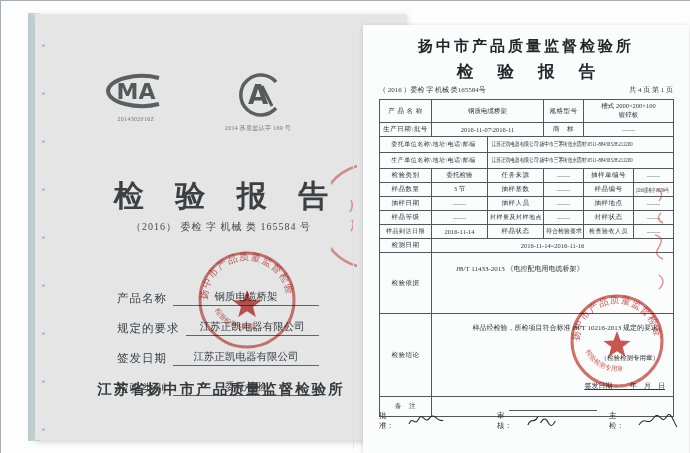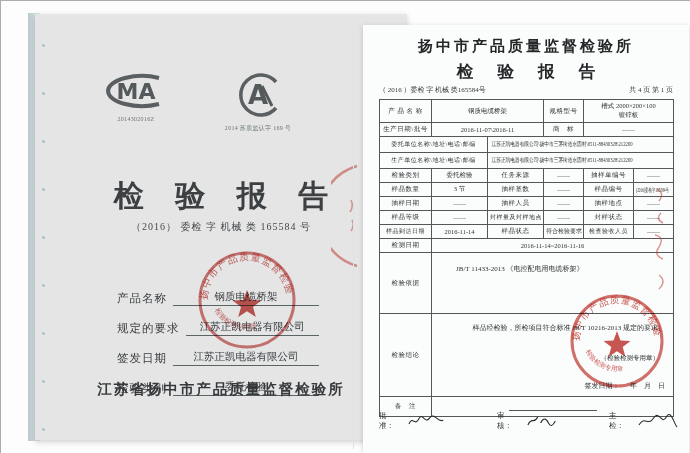--- a/index.html
+++ b/index.html
@@ -54,21 +54,21 @@
   .nowrap { white-space:nowrap; }
   .squeeze { display:block; white-space:nowrap; transform:scaleX(.78); transform-origin:0 50%;
     font-size:6px; text-align:left; padding-left:2px; }
   .tiny { display:inline-block; white-space:nowrap; transform:scaleX(.62); transform-origin:0 50%;
     font-size:5.5px; }
   .cell-top { vertical-align:top !important; text-align:left !important; }
   .dep-text { padding:10px 6px 0 22px; font-size:7px; }
   .con-wrap { position:relative; width:100%; height:100%; }
   .con-text { padding:9px 8px 0 20px; font-size:7px; text-align:right; }
   .seal-note { position:absolute; right:14px; top:40px; font-size:6.5px; }
-  .issue-date { position:absolute; right:8px; bottom:5px; font-size:7px; white-space:pre; }
+  .issue-date { position:absolute; right:8px; bottom:5px; font-size:7px; white-space:pre;text-decoration:underline; }
   .note-line { display:inline-block; width:88px; border-bottom:1px solid #55565a; height:8px; }
   .sig-row { position:absolute; left:16px; top:386px; width:300px; display:flex;
     align-items:center; font-size:7.5px; color:#332f2d; }
   .sig-item { display:flex; align-items:center; }
   .sig-item + .sig-item { margin-left:52px; }
   .sig-item svg { margin-left:3px; }
   .stamp-report { left:204px; top:266px; }
   .margin-scribble { position:absolute; left:284px; top:158px; }
   .gap-line { position:absolute; left:352px; top:30px; width:1px; height:418px; background:#dde2e3; }
 </style>

